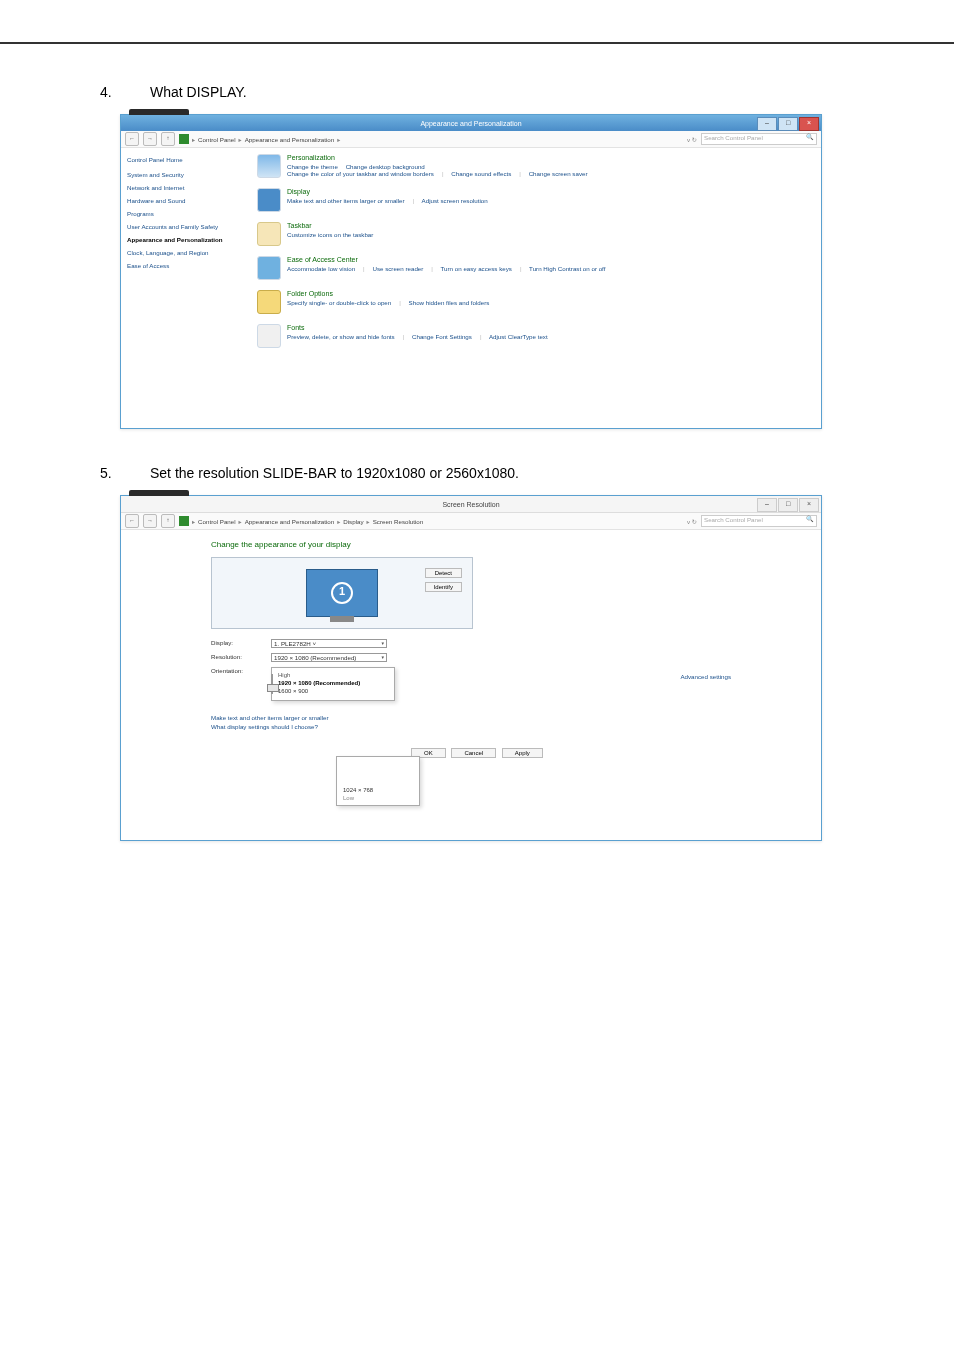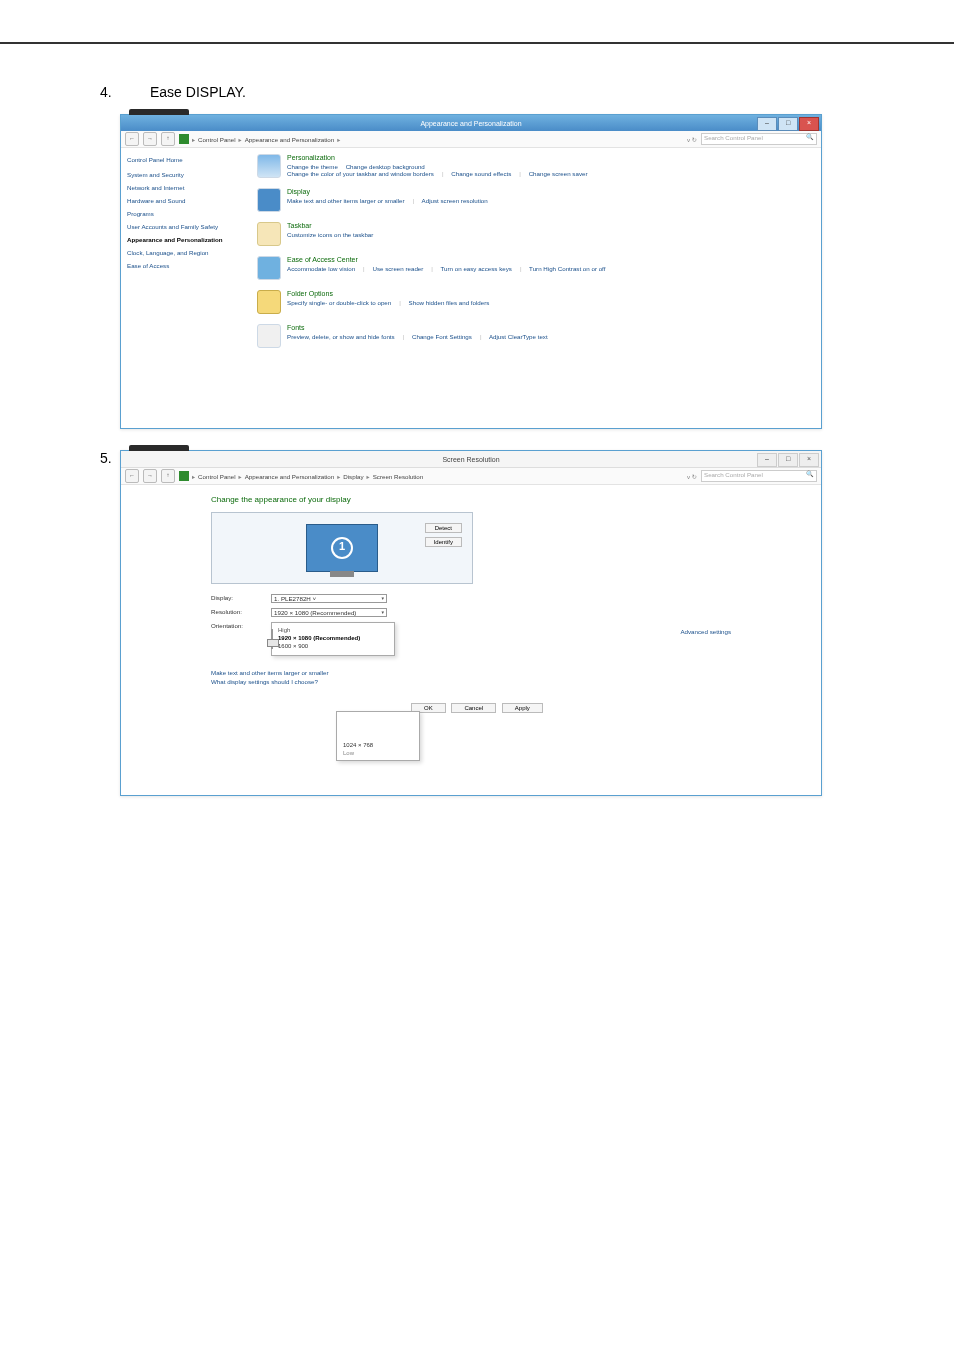--- a/index.html
+++ b/index.html
@@ -2,21 +2,21 @@
 <html><head>
 <meta charset="utf-8">
 <style>
 html,body{margin:0;padding:0;background:#fff;font-family:Arial,Helvetica,sans-serif;color:#000}
 .page{width:954px;margin:0 auto;position:relative}
 .topbar{height:18px;background:#fff;border-bottom:2px solid #333;margin:24px 0 40px 0}
 .step{font-size:14px;margin:0 0 14px 0;padding-left:100px;position:relative}
 .step .num{position:absolute;left:100px;top:0}
 .step .txt{display:inline-block;margin-left:50px}
 .bold{font-weight:400}
-.shot{width:700px;margin:0 0 21px 120px;border:1px solid #e0e0e0;box-shadow:0 1px 3px rgba(0,0,0,.1);font-size:6.2px;color:#1a1a1a;background:#701a75}
+.shot{width:700px;margin:0 0 36px 120px;border:1px solid #e0e0e0;box-shadow:0 1px 3px rgba(0,0,0,.1);font-size:6.2px;color:#1a1a1a;background:#701a75}
 
 .win{border:1px solid #5aa0d0}
 .titlebar{display:flex;align-items:center;justify-content:center;position:relative;height:16px;background:linear-gradient(#6fb1e0,#4a8cc8);color:#fff;font-size:7px}
 .titlebar .tabstub{position:absolute;left:8px;top:-6px;width:60px;height:6px;background:#2a2a2a;border-radius:2px 2px 0 0}
 .titlebar .winctl{position:absolute;right:2px;top:2px;display:flex;gap:1px}
 .titlebar .winctl span{width:18px;height:12px;background:#cfe4f5;border:1px solid #5a8cba;font-size:7px;line-height:10px;text-align:center;color:#333}
 .titlebar .winctl .close{background:#d9534f;border-color:#a03530;color:#fff}
 .addr{display:flex;align-items:center;gap:4px;height:16px;background:#fafafa;border-bottom:1px solid #e3e3e3;padding:0 4px;color:#444}
 .addr .navbtn{width:12px;height:12px;border:1px solid #bbb;border-radius:2px;background:#f4f4f4;text-align:center;line-height:10px;font-size:6px}
 .addr .crumb{flex:1;display:flex;align-items:center;gap:3px}
@@ -76,21 +76,21 @@
 .low-pop .val{color:#333;margin-bottom:2px}
 .low-pop .lo{color:#888}
 </style>
 </head>
 <body>
 <div class="page">
   <div class="topbar"></div>
 
   <div class="step">
     <span class="num">4.</span>
-    <span class="txt"><span>Ease</span> <span class="bold">DISPLAY.</span></span>
+    <span class="txt"><span>What</span> <span class="bold">DISPLAY.</span></span>
   </div>
 
   <div class="shot win">
     <div class="titlebar">
       <div class="tabstub"></div>
       <span>Appearance and Personalization</span>
       <div class="winctl">
         <span>–</span>
         <span>□</span>
         <span class="close">×</span>
@@ -191,20 +191,21 @@
             <span>Adjust ClearType text</span>
           </div>
             </div>
           </div>
       </div>
     </div>
   </div>
 
   <div class="step">
     <span class="num">5.</span>
+    <span class="txt"><span>Set the resolution</span> <span class="bold">SLIDE-BAR</span> <span>to 1920x1080 or 2560x1080.</span></span>
   </div>
 
   <div class="shot win">
     <div class="titlebar titlebar2">
       <div class="tabstub"></div>
       <span>Screen Resolution</span>
       <div class="winctl">
         <span>–</span>
         <span>□</span>
         <span class="close">×</span>

